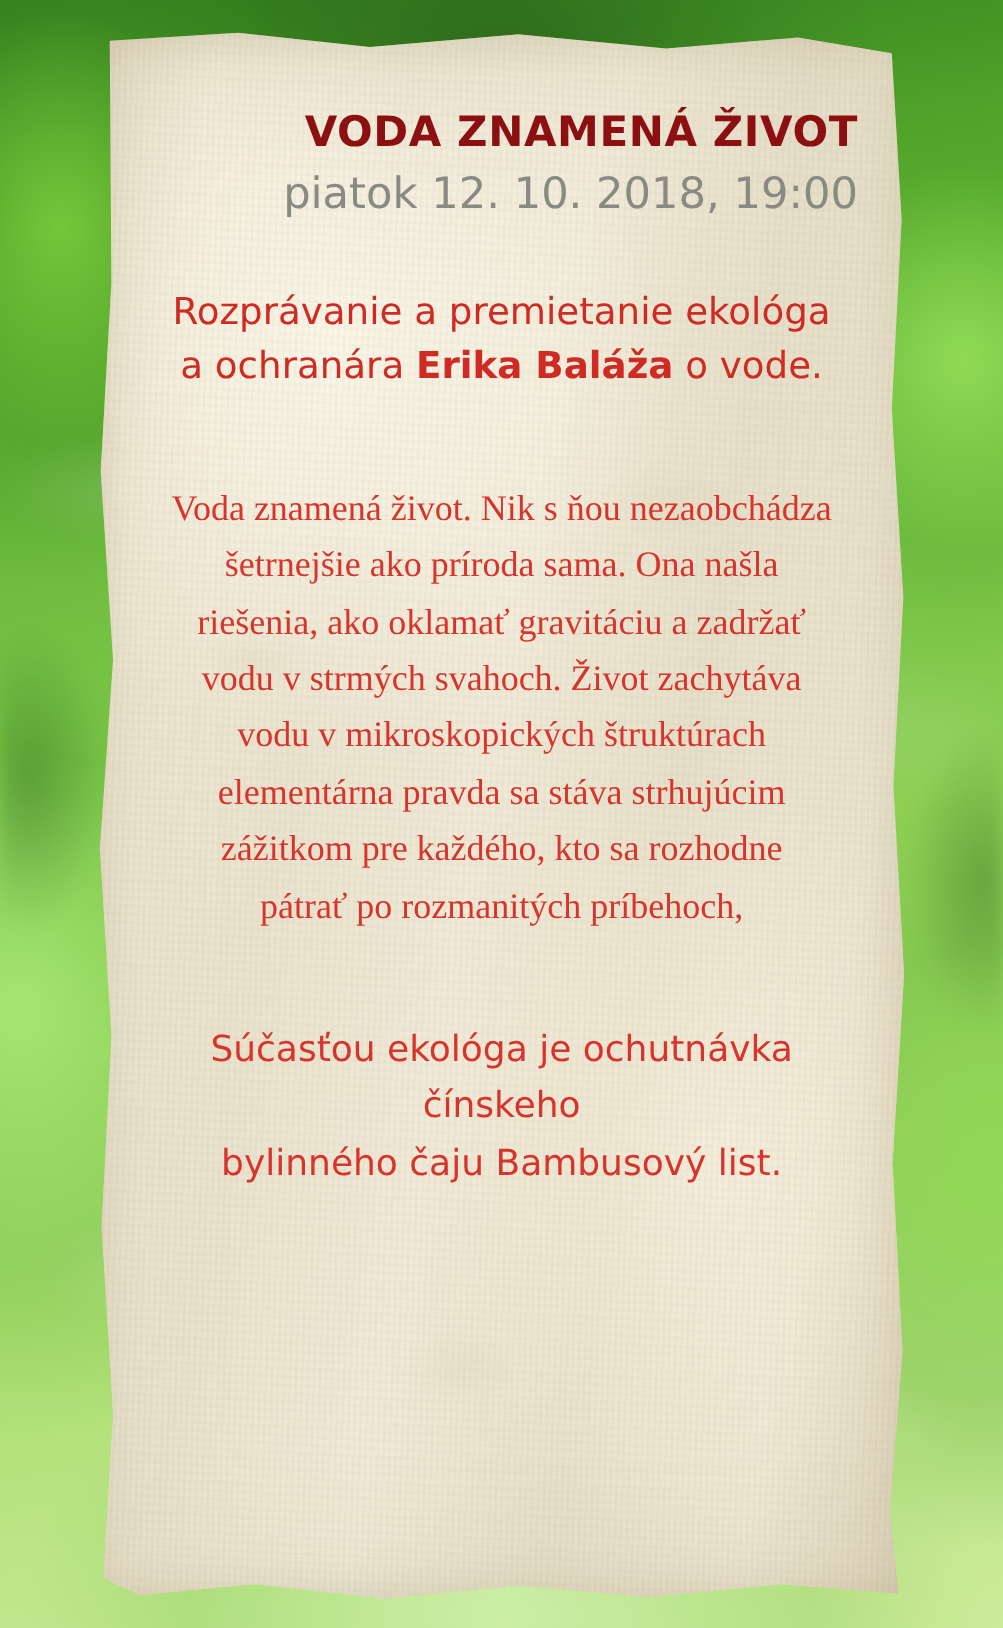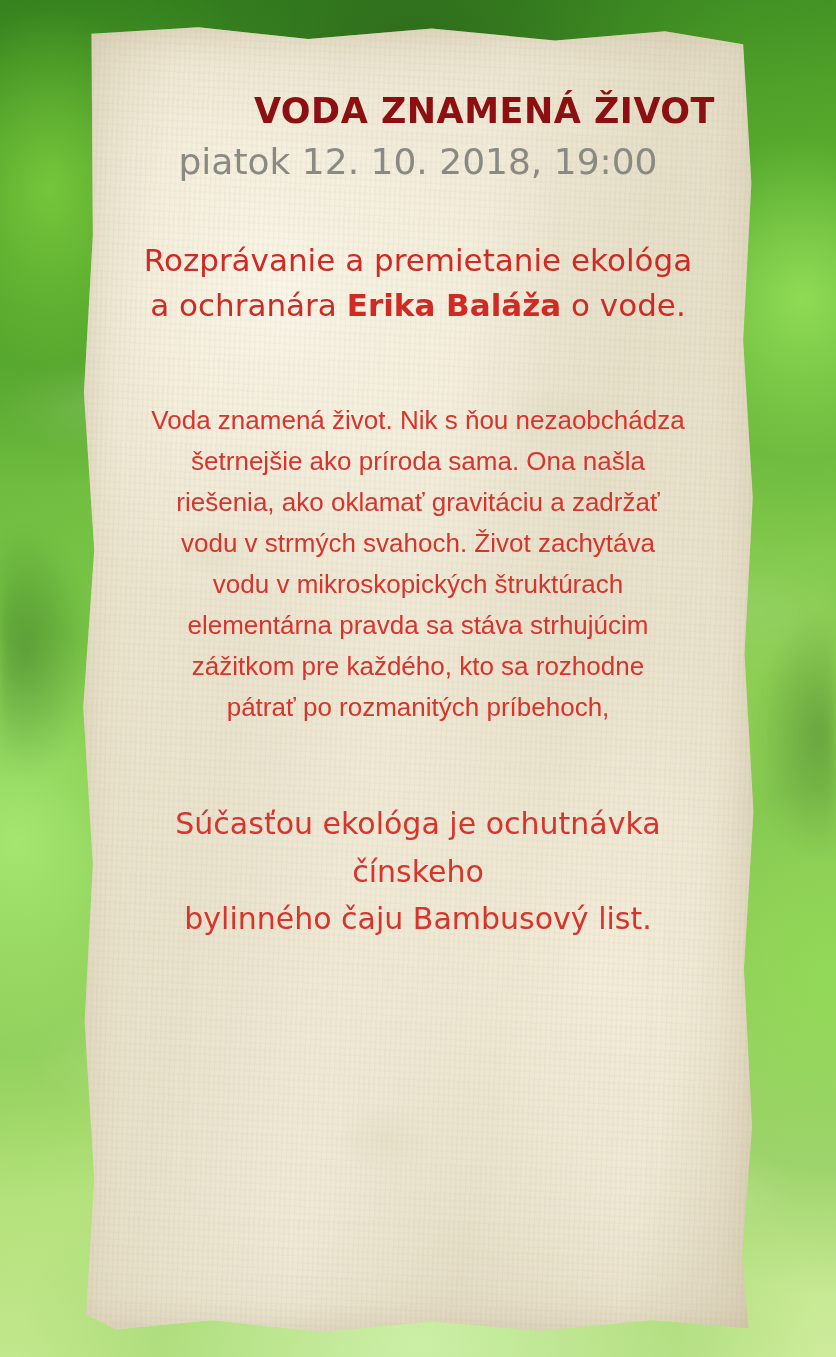--- a/index.html
+++ b/index.html
@@ -103,37 +103,38 @@
     text-align: right;
   }
 
   .datetime {
     font-family: "DejaVu Sans", sans-serif;
     font-size: 36px;
     color: #8a8a84;
     margin: 10px 0 0 0;
     line-height: 1.15;
     font-weight: normal;
+    text-align: right;
   }
 
   .lead {
     font-family: "DejaVu Sans", sans-serif;
     font-size: 31px;
     color: #cf2a23;
     margin: 56px 0 0 0;
     line-height: 1.45;
   }
   .lead .name {
     font-weight: bold;
     color: #cf2a23;
   }
 
   .body-text {
-    font-family: Liberation Sans, sans-serif;
-    font-size: 26px;
+    font-family: Liberation Serif, serif;
+    font-size: 30px;
     color: #d6342c;
     margin: 72px 0 0 0;
     line-height: 1.58;
   }
   .body-text .ln { display: block; }
 
   .footer-text {
     font-family: "DejaVu Sans", sans-serif;
     font-size: 30px;
     color: #d6342c;

